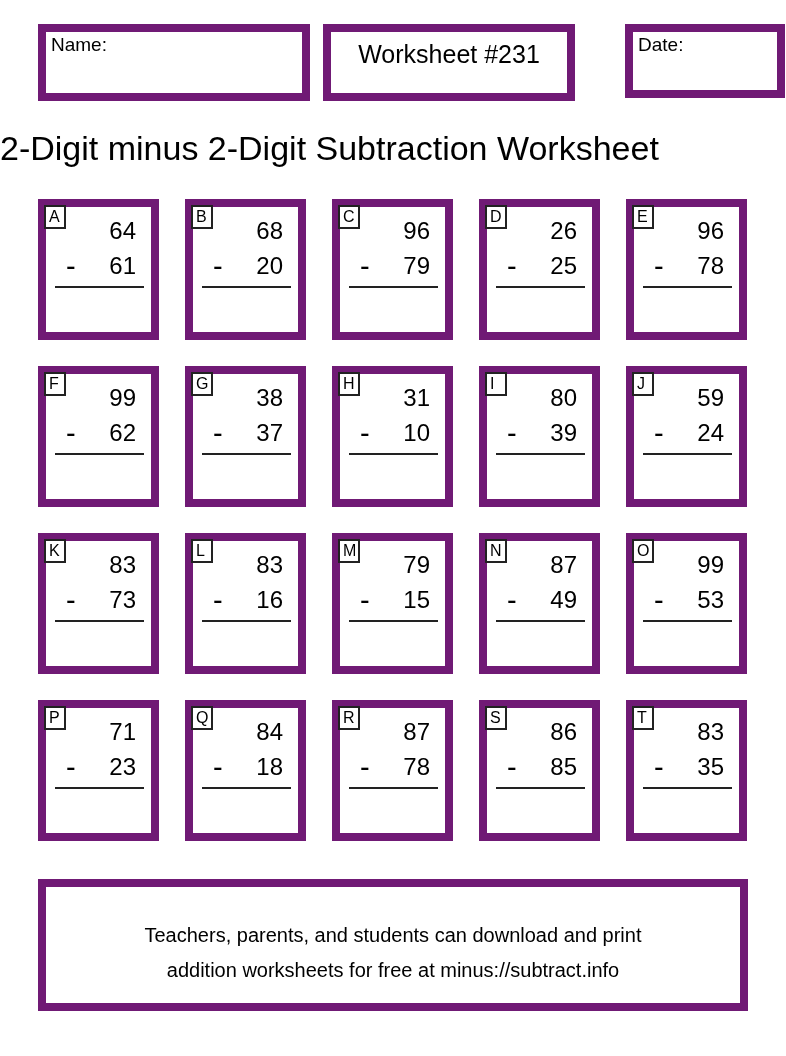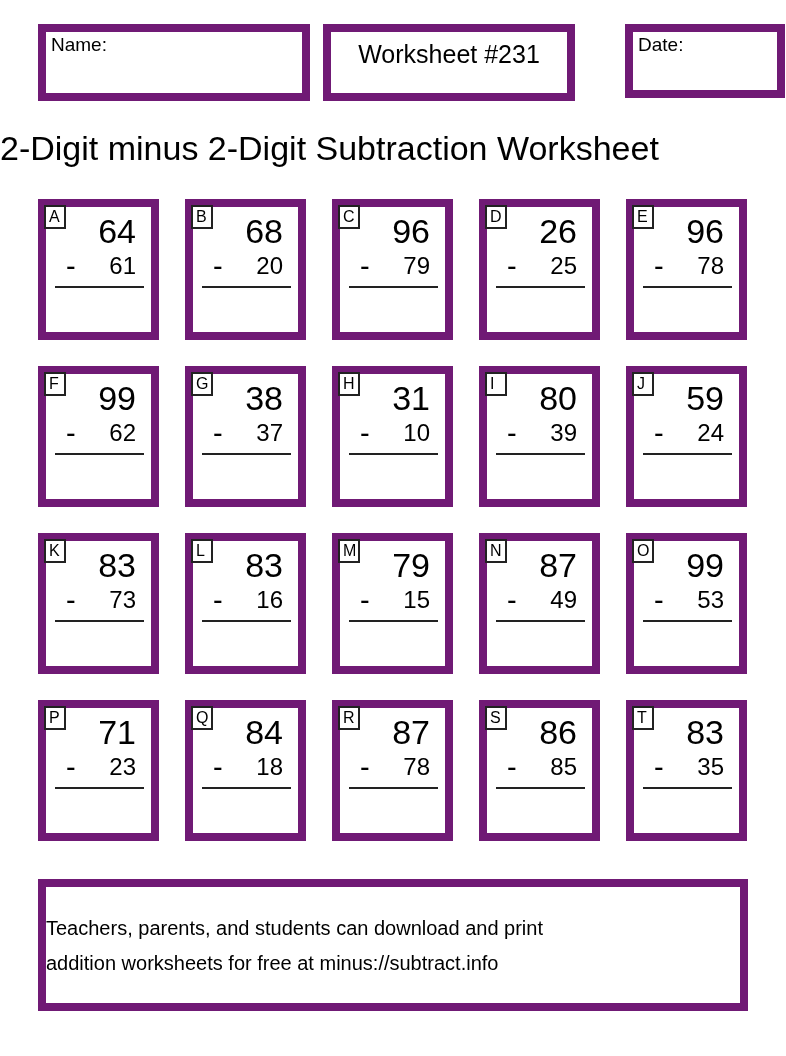--- a/index.html
+++ b/index.html
@@ -13,25 +13,25 @@
     .title {
       position: absolute; left: 0; width: 786px; top: 126px; text-align: left;
       font-size: 34px; line-height: 44px;
     }
     .prob { width: 121px; height: 141px; }
     .prob .letter {
       position: absolute; left: -2px; top: -2px; width: 22px; height: 24px;
       border: 2px solid #222; box-sizing: border-box; font-size: 16px;
       line-height: 20px; padding-left: 3px; background: #fff;
     }
-    .prob .top { position: absolute; right: 15px; top: 6px; font-size: 34px; line-height: 36px; }
+    .prob .top { position: absolute; right: 15px; top: 6px; font-size: 24px; line-height: 36px; }
     .prob .bot { position: absolute; right: 15px; top: 41px; font-size: 24px; line-height: 36px; }
     .prob .minus { position: absolute; left: 20px; top: 41px; font-size: 29px; line-height: 36px; }
     .prob .line { position: absolute; left: 9px; right: 7px; top: 79px; height: 2px; background: #222; }
-    .footer-text { font-size: 20px; line-height: 35px; padding-top: 24px; }
+    .footer-text { text-align: center; font-size: 20px; line-height: 35px; padding-top: 31px; }
   </style>
 </head>
 <body>
 
 <div class="box" style="left:38px; top:24px; width:272px; height:77px;">
   <span class="hdr-label">Name:</span>
 </div>
 <div class="box hdr-center" style="left:323px; top:24px; width:252px; height:77px;">
   <div>Worksheet #231</div>
 </div>

